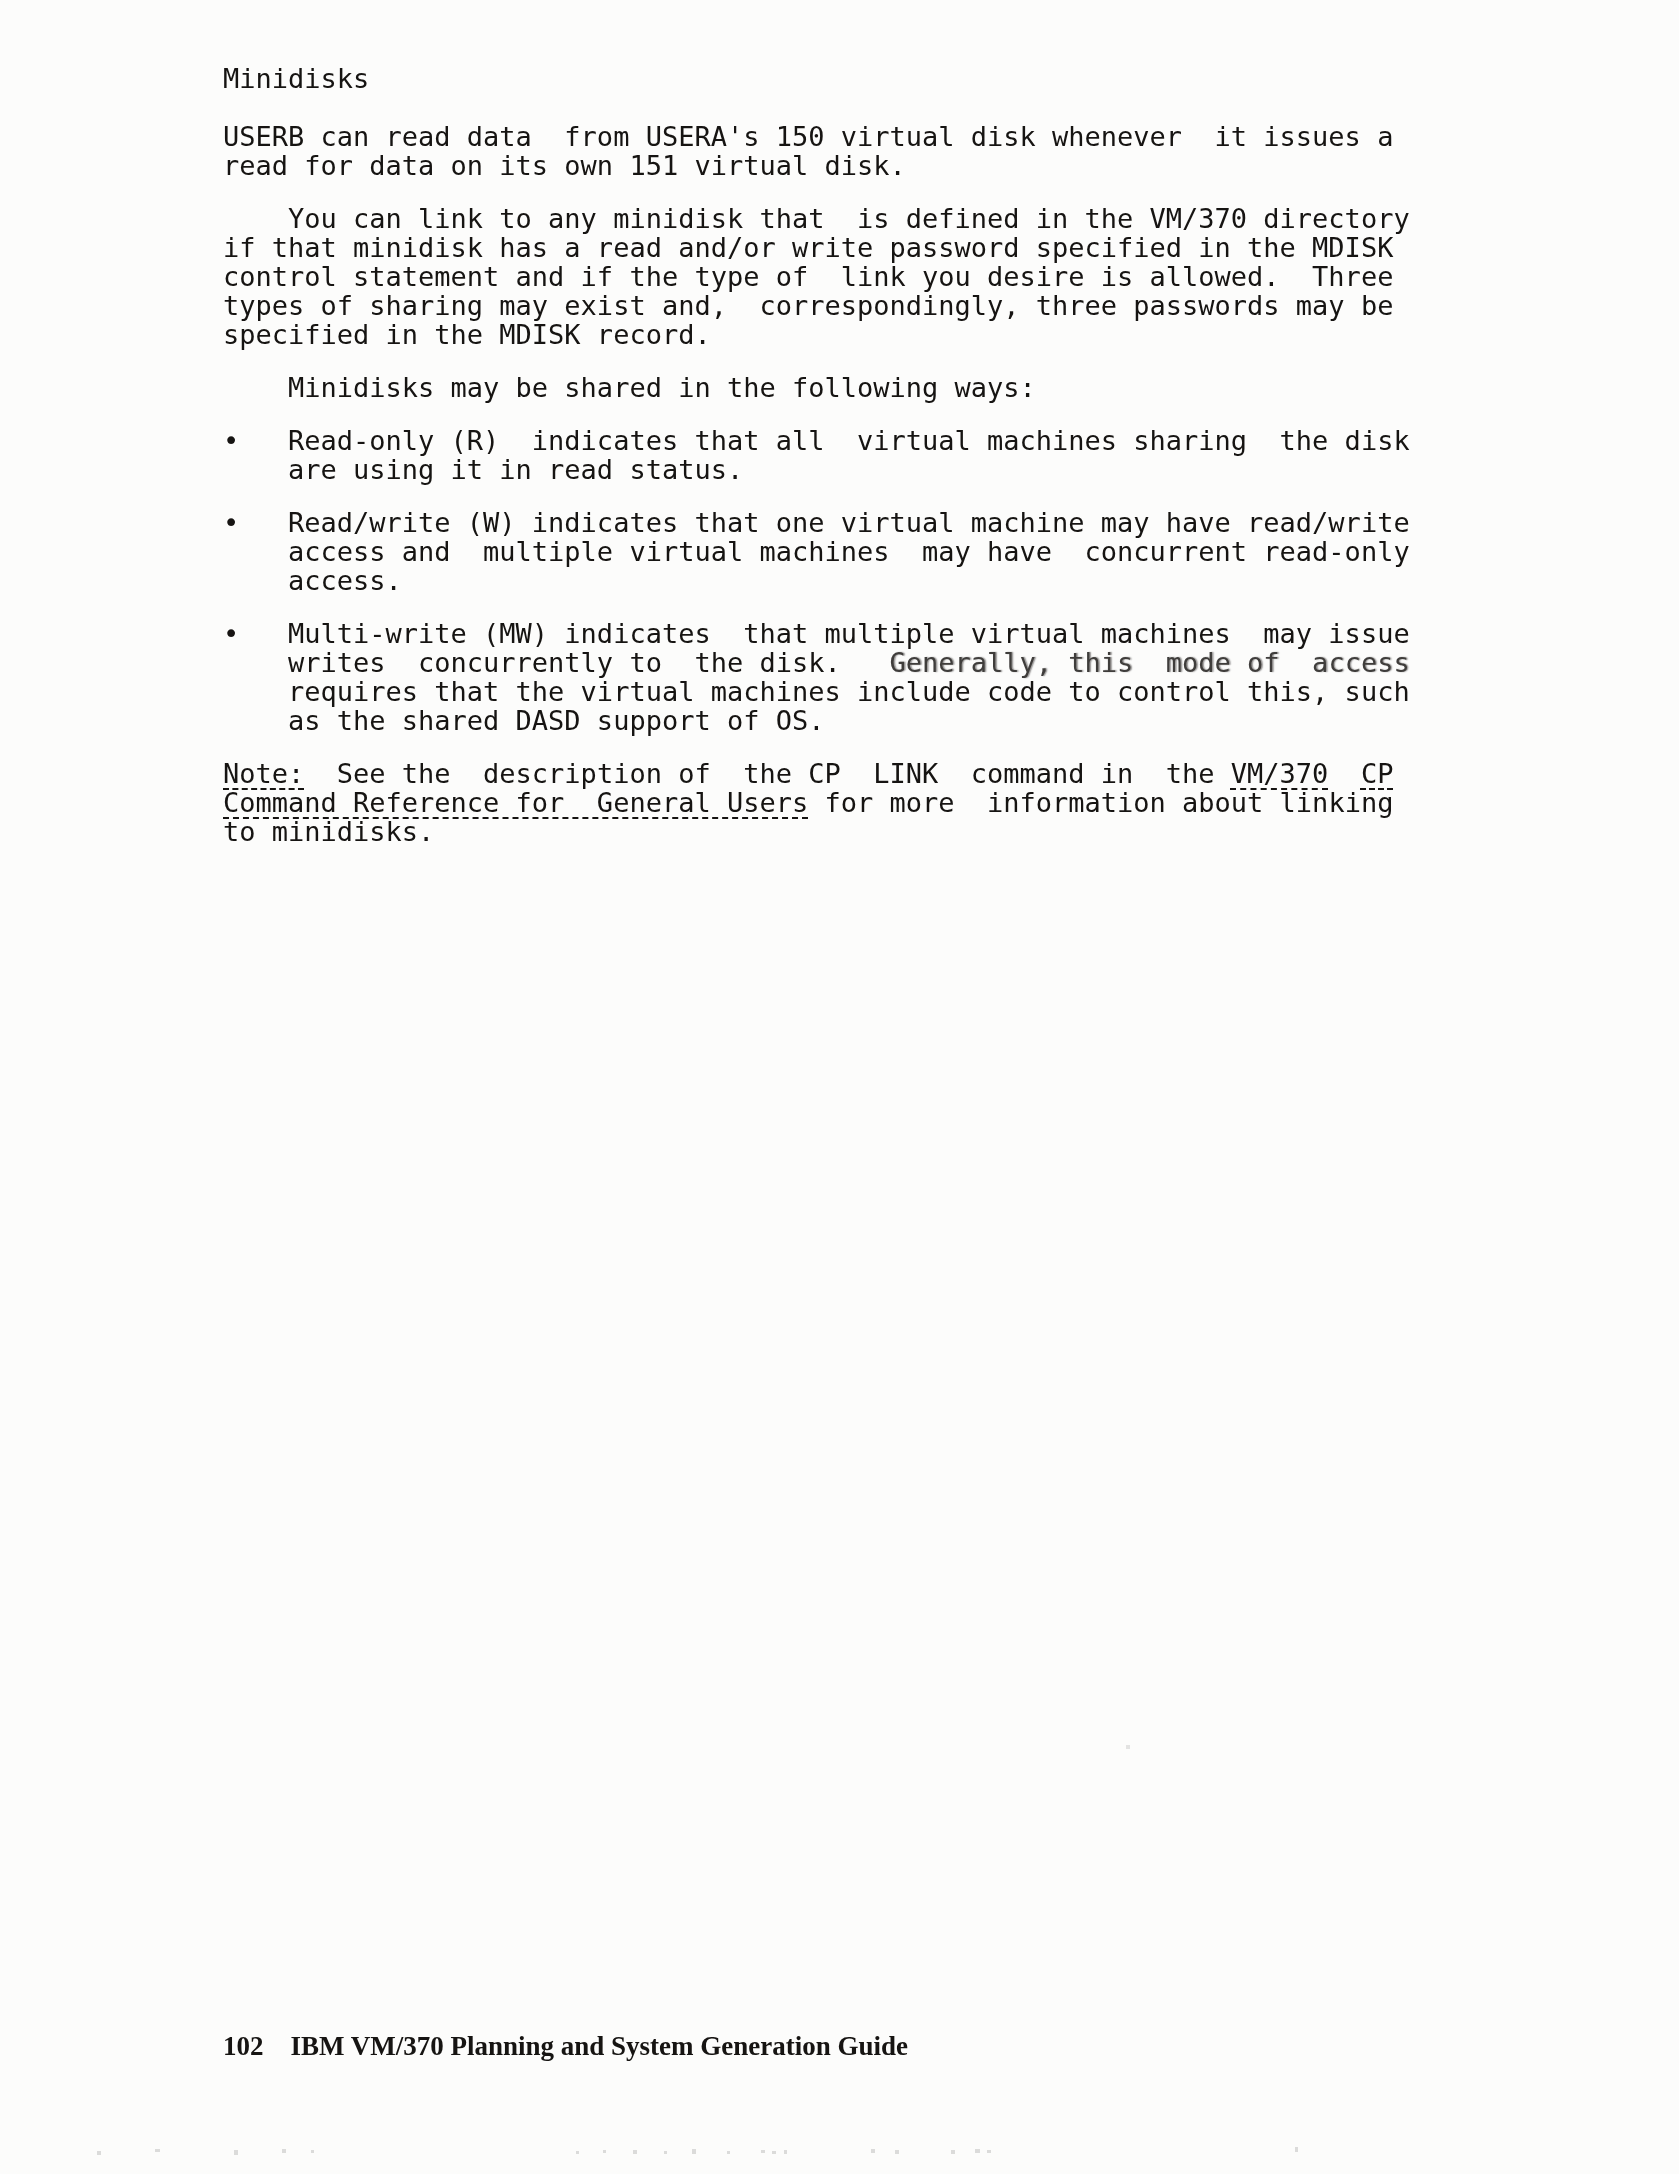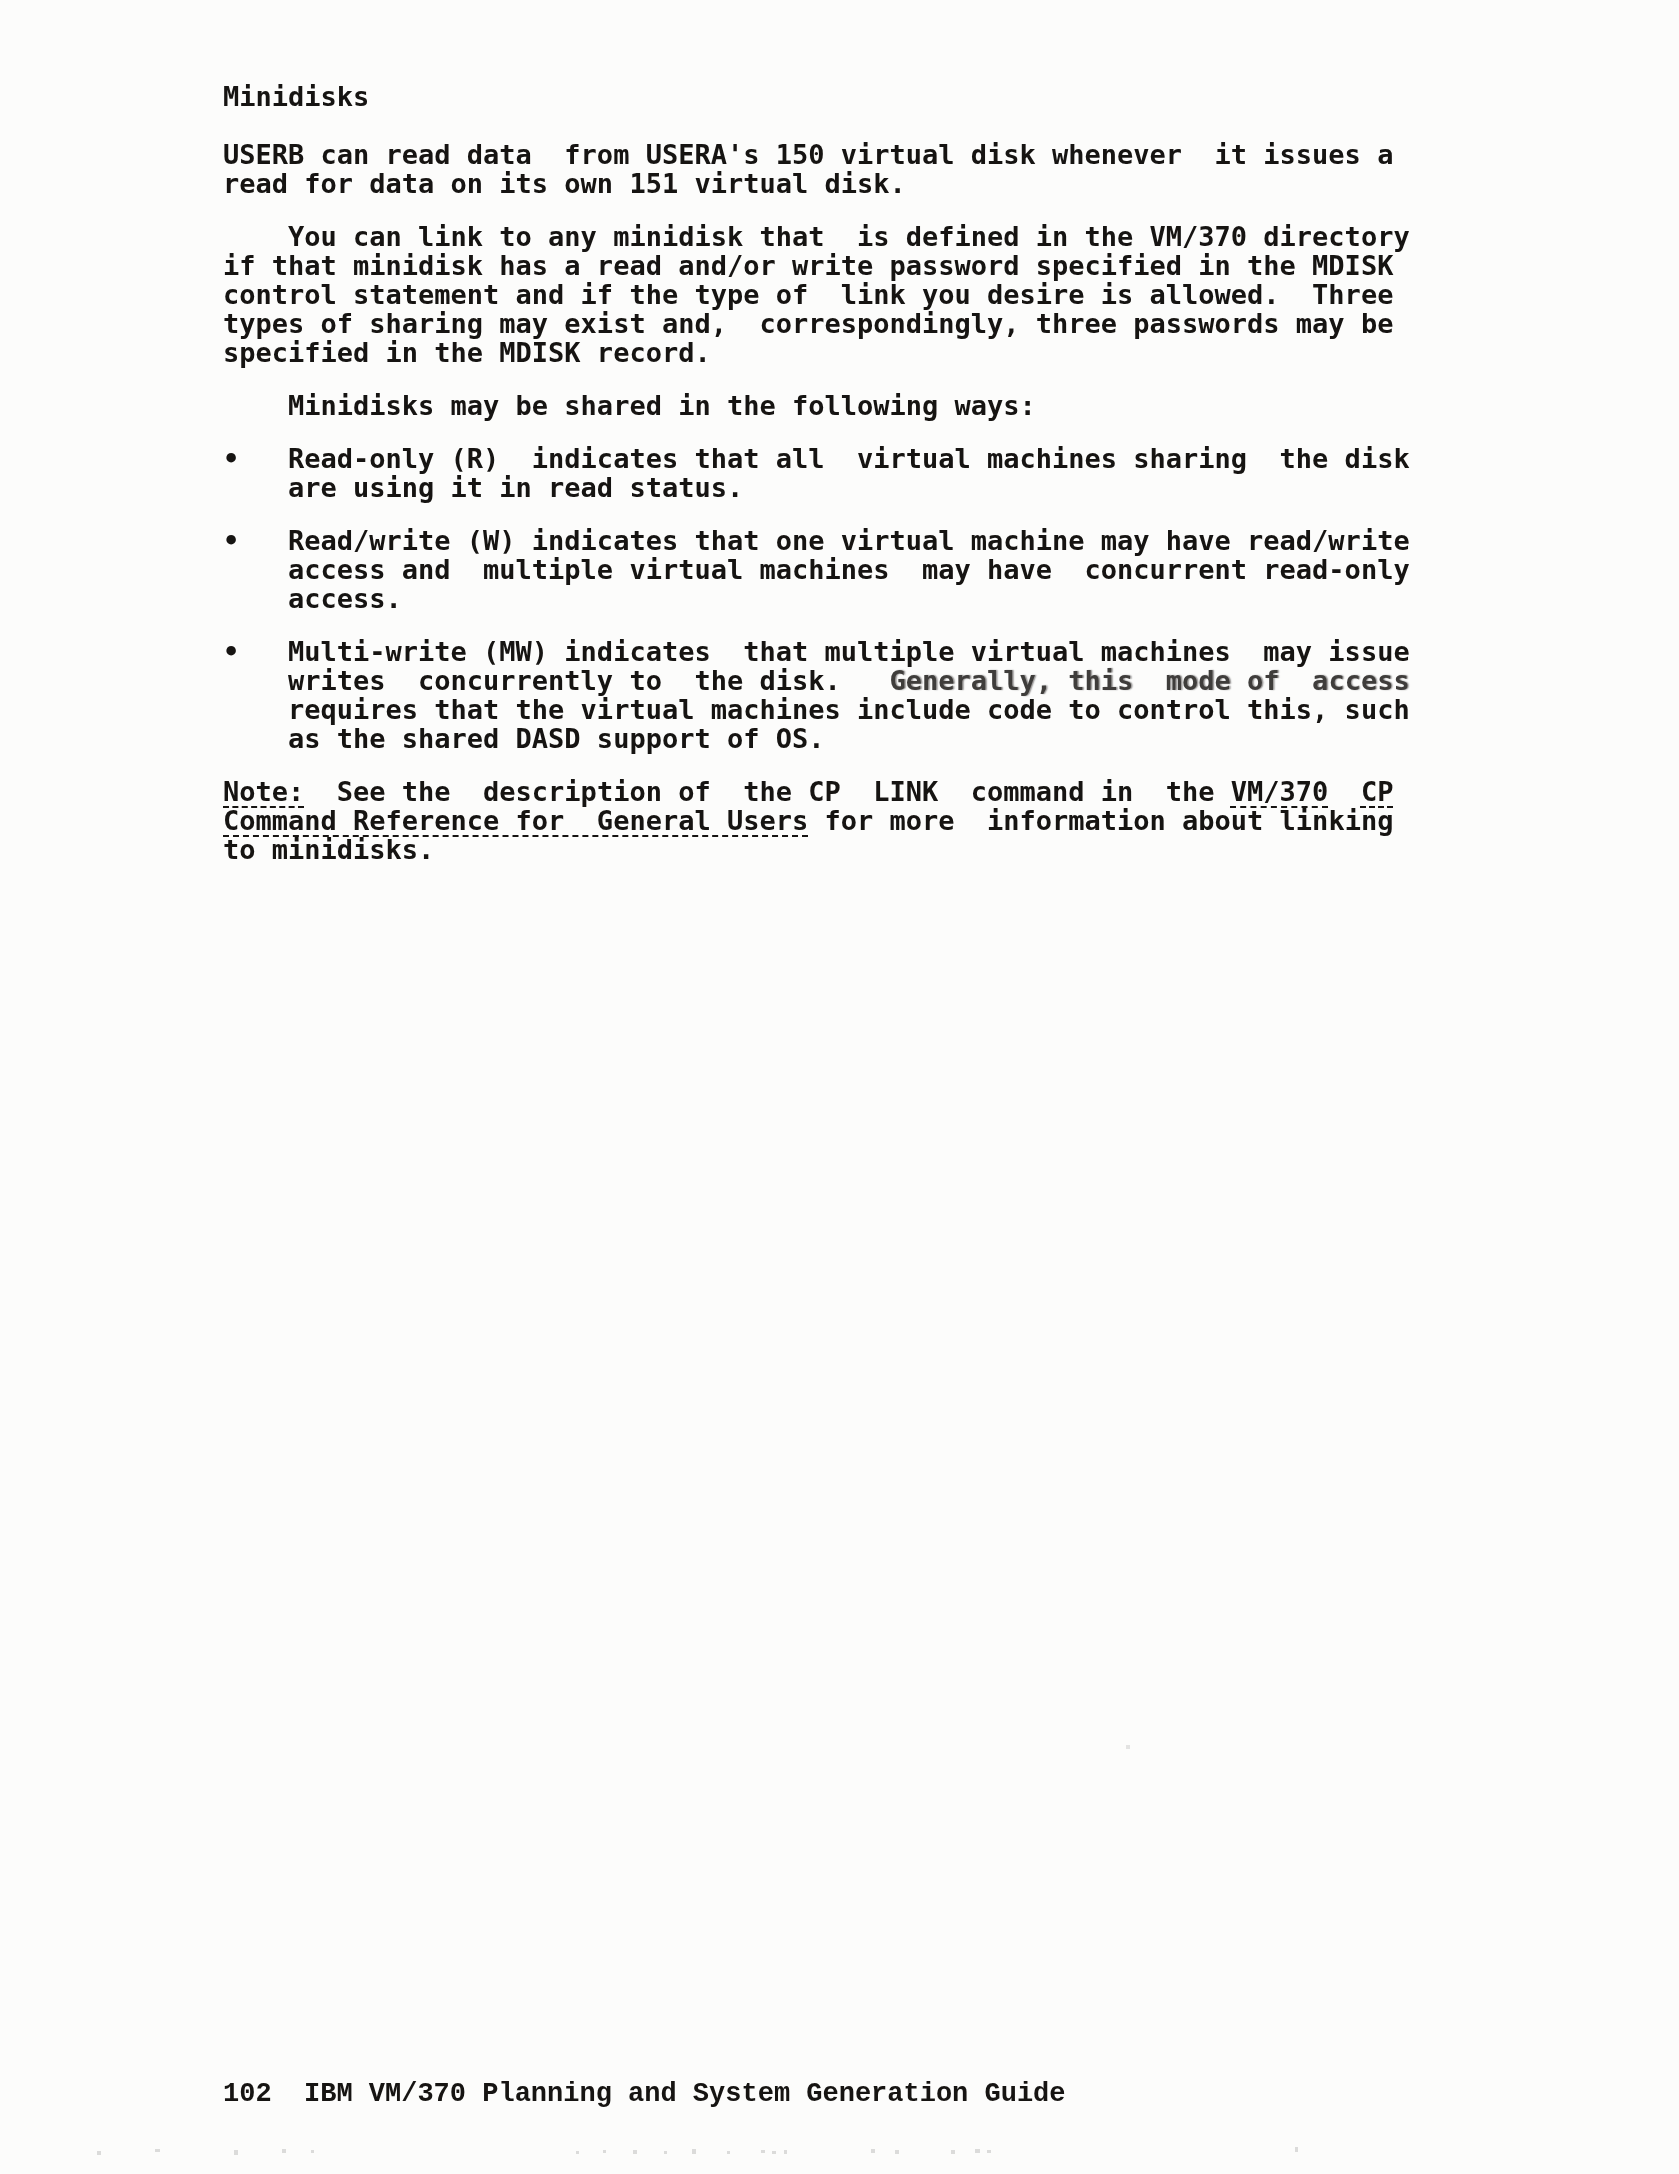--- a/index.html
+++ b/index.html
@@ -4,23 +4,23 @@
 <style>
   html,body{margin:0;padding:0;background:#e8e8e8;}
   .page{
     position:relative;
     width:1680px;height:2174px;
     background:#fcfcfb;
     overflow:hidden;
     font-family:"DejaVu Sans Mono",monospace;
   }
   #text-column{
-    position:absolute;left:223px;top:82px;
+    position:absolute;left:223px;top:64px;
     font-family:"DejaVu Sans Mono",monospace;
-    font-weight:700;
+    font-weight:400;
     font-size:27px;line-height:29px;
     color:#161412;
     white-space:pre;
   }
   .block{margin-top:24px;}
   .block:first-child{margin-top:0;}
   .block-heading{margin-bottom:29px;}
   .line{height:29px;}
   .u{
     text-decoration:underline;
@@ -28,23 +28,23 @@
     text-decoration-thickness:2.4px;
     text-underline-offset:4.7px;
   }
   .smudge{
     filter:blur(0.7px);
     opacity:.82;
     text-shadow:1.4px 0 1.4px rgba(25,22,20,.55);
   }
   #page-footer{
     position:absolute;left:223px;top:2032px;
-    font-family:Liberation Mono, monospace;
+    font-family:Liberation Serif, serif;
     font-weight:700;font-size:27px;line-height:29px;
-    color:#161412;white-space:pre;margin-top:48px;
+    color:#161412;white-space:pre;
   }
   #page-footer .footer-title{margin-left:2ch;}
   .artifact{
     position:absolute;
     background:#bfbfbf;
     opacity:.55;
   }
 </style>
 </head>
 <body>

